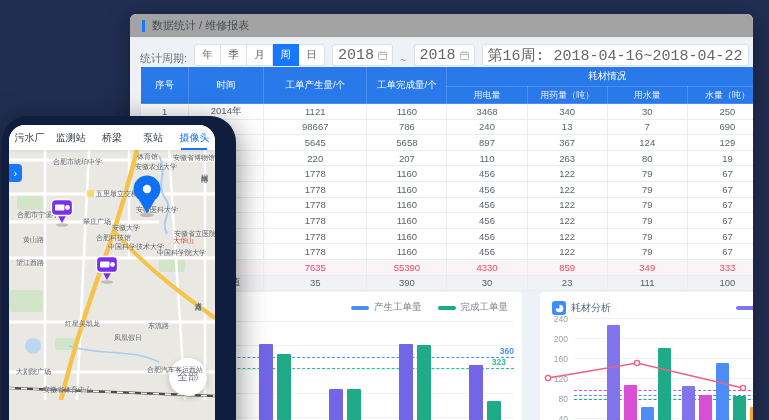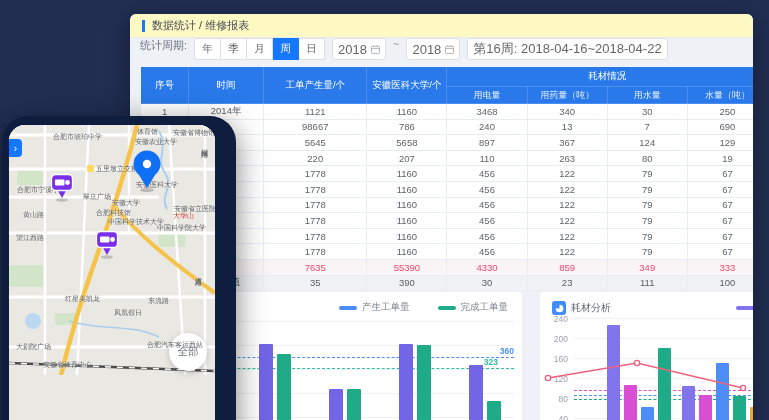--- a/index.html
+++ b/index.html
@@ -3,53 +3,53 @@
 <meta charset="utf-8">
 <style>
   html,body{margin:0;padding:0;}
   body{font-family:"Liberation Sans","DejaVu Sans",sans-serif;}
   .stage{position:relative;width:769px;height:420px;overflow:hidden;background:#212e52;}
 
   
   .dashboard{position:absolute;left:130px;top:14px;width:623px;height:520px;
     background:#eef1f5;border-radius:6px 6px 0 0;overflow:hidden;z-index:1;
     box-shadow:0 4px 24px rgba(0,0,0,.35);}
-  .breadcrumb-bar{height:23px;background:#fef9c3;border-radius:6px 6px 0 0;display:flex;align-items:center;
+  .breadcrumb-bar{height:23px;background:#a3a3a3;border-radius:6px 6px 0 0;display:flex;align-items:center;
     padding:0 12px;border-bottom:1px solid #e8eaef;}
   .crumb-accent{width:3px;height:12px;background:#1677ff;margin-right:7px;}
   .breadcrumb-bar span{font-size:11px;color:#454c55;}
 
-  .filter-row{height:28px;display:flex;align-items:flex-start;padding:0 10px;gap:7px;}
+  .filter-row{height:28px;display:flex;align-items:flex-end;padding:0 10px;gap:7px;}
   .filter-label{font-size:11px;color:#6b7280;white-space:nowrap;}
   .seg-group{display:flex;}
   .seg{width:25px;height:20px;background:#fff;border:1px solid #dcdfe6;border-left:none;
     font-size:10.5px;color:#666;display:flex;align-items:center;justify-content:center;cursor:pointer;}
   .seg:first-child{border-left:1px solid #dcdfe6;border-radius:3px 0 0 3px;}
   .seg:last-child{border-radius:0 3px 3px 0;}
   .seg.active{background:#1677ff;border-color:#1677ff;color:#fff;}
   .picker{height:20px;background:#fff;border:1px solid #dcdfe6;border-radius:3px;display:flex;
-    align-items:center;padding:0 5px;gap:4px;font-size:13px;color:#666;white-space:nowrap;}
+    align-items:center;padding:0 5px;gap:4px;font-size:15px;color:#666;white-space:nowrap;font-family:Liberation Mono, monospace;}
   .tilde{font-size:11px;color:#999;}
 
   
   .report-table{position:absolute;left:10px;top:52px;width:628px;border-collapse:collapse;table-layout:fixed;}
   .report-table th{background:#2979ea;color:#fff;font-weight:normal;font-size:9.5px;
     border:1px solid rgba(255,255,255,.16);}
   .report-table thead tr:first-child th{height:17px;}
   .report-table thead tr:last-child th{height:14px;font-size:9px;color:rgba(255,255,255,.88);}
   .report-table td{background:#fff;border:1px solid #e9edf2;height:14.6px;font-size:9.5px;
     color:#5d646c;text-align:center;padding:0;overflow:hidden;white-space:nowrap;}
   .report-table tr.total td{background:#fbf4f6;color:#f2486b;}
   .report-table tr.avg td{background:#f1f2f5;color:#596066;}
 
   
   .card{position:absolute;top:278px;height:230px;background:#fff;border-radius:4px;}
   .card-left{left:10px;width:382px;}
   .card-right{left:410px;width:340px;}
-  .legend{position:absolute;top:9px;right:14px;display:flex;gap:28px;align-items:center;}
+  .legend{position:absolute;top:9px;right:14px;display:flex;gap:16px;align-items:center;}
   .legend-item{display:flex;align-items:center;gap:5px;}
   .legend-dash{width:18px;height:4px;border-radius:2px;}
   .legend-label{font-size:9.5px;color:#7b828c;}
   .gridline{position:absolute;height:1px;background:#eef0f3;}
   .bar{position:absolute;border-radius:1px 1px 0 0;}
   .refline{position:absolute;height:0;border-top:1px dashed;}
   .ref-label{position:absolute;font-size:8.5px;font-weight:bold;}
   .chart-title{position:absolute;left:12px;top:9px;display:flex;align-items:center;gap:5px;}
   .chart-title-icon{width:14px;height:14px;background:#3f8cff;border-radius:3px;display:flex;
     align-items:center;justify-content:center;}
@@ -144,21 +144,21 @@
           <col style="width: 80px;">
           <col style="width: 80px;">
           <col style="width: 80px;">
           <col style="width: 80px;">
         </colgroup>
         <thead>
           <tr>
             <th rowspan="2">序号</th>
             <th rowspan="2">时间</th>
             <th rowspan="2">工单产生量/个</th>
-            <th rowspan="2">安徽医科大学/个</th>
+            <th rowspan="2">工单完成量/个</th>
             <th colspan="4">耗材情况</th>
           </tr>
           <tr>
             <th>用电量</th>
             <th>用药量（吨）</th>
             <th>用水量</th>
             <th>水量（吨）</th>
           </tr>
         </thead>
         <tbody>
@@ -298,21 +298,21 @@
       </div>
       <div style="position:absolute;left:0;top:0;width:382px;height:230px;">
           <div class="gridline" style="left: 8px; width: 366px; top: 125px;"></div>
           <div class="gridline" style="left: 8px; width: 366px; top: 101px;"></div>
           <div class="gridline" style="left: 8px; width: 366px; top: 77px;"></div>
           <div class="gridline" style="left: 8px; width: 366px; top: 53px;"></div>
           <div class="gridline" style="left: 8px; width: 366px; top: 29px;"></div>
           <div class="refline" style="left: 8px; width: 366px; top: 65px; border-color: rgb(74, 144, 247);"></div>
           <div class="ref-label" style="right: 8px; top: 54px; color: rgb(74, 144, 247);">360</div>
           <div class="refline" style="left: 8px; width: 366px; top: 76.1px; border-color: rgb(43, 191, 158);"></div>
-          <div class="ref-label" style="right: 24px; top: 65.1px; color: rgb(43, 191, 158);">323</div>
+          <div class="ref-label" style="right: 16px; top: 65.1px; color: rgb(43, 191, 158);">323</div>
           <div class="bar" style="left: 49px; width: 14px; top: 53px; height: 120px; background: rgb(114, 101, 230);"></div>
           <div class="bar" style="left: 119px; width: 14px; top: 51.5px; height: 121.5px; background: rgb(114, 101, 230);"></div>
           <div class="bar" style="left: 189px; width: 14px; top: 96.5px; height: 76.5px; background: rgb(114, 101, 230);"></div>
           <div class="bar" style="left: 259px; width: 14px; top: 51.5px; height: 121.5px; background: rgb(114, 101, 230);"></div>
           <div class="bar" style="left: 329px; width: 14px; top: 72.5px; height: 100.5px; background: rgb(114, 101, 230);"></div>
           <div class="bar" style="left: 67px; width: 14px; top: 60.5px; height: 112.5px; background: rgb(31, 171, 135);"></div>
           <div class="bar" style="left: 137px; width: 14px; top: 62px; height: 111px; background: rgb(31, 171, 135);"></div>
           <div class="bar" style="left: 207px; width: 14px; top: 96.5px; height: 76.5px; background: rgb(31, 171, 135);"></div>
           <div class="bar" style="left: 277px; width: 14px; top: 53px; height: 120px; background: rgb(31, 171, 135);"></div>
           <div class="bar" style="left: 347px; width: 14px; top: 108.5px; height: 64.5px; background: rgb(31, 171, 135);"></div>
@@ -359,20 +359,27 @@
             <circle cx="8" cy="86" r="2.6" fill="#fff" stroke="#f0617e" stroke-width="1.4"></circle>
             <circle cx="97" cy="71" r="2.6" fill="#fff" stroke="#f0617e" stroke-width="1.4"></circle>
             <circle cx="203" cy="96" r="2.6" fill="#fff" stroke="#f0617e" stroke-width="1.4"></circle>
           </svg>
         </div>
     </div>
   </div>
 
   <div class="phone">
     <div class="screen">
+      <div class="tabbar">
+          <div class="tab">污水厂</div>
+          <div class="tab">监测站</div>
+          <div class="tab">桥梁</div>
+          <div class="tab">泵站</div>
+          <div class="tab active">摄像头</div>
+        </div>
       <div class="map">
         <svg width="206" height="250" viewBox="0 0 206 250" style="position:absolute;left:0;top:0;">
           <rect width="206" height="250" fill="#eae8e2"></rect>
           <rect x="8" y="46" width="26" height="14" rx="3" fill="#d3e5c8"></rect>
           <rect x="0" y="140" width="34" height="22" rx="3" fill="#d3e5c8"></rect>
           <rect x="46" y="188" width="22" height="12" rx="3" fill="#d3e5c8"></rect>
           <rect x="150" y="108" width="26" height="14" rx="3" fill="#d3e5c8"></rect>
           <circle cx="24" cy="196" r="8" fill="#bcd8f0"></circle>
           <path d="M0,10 H206 M0,44 H206 M0,72 H150 M0,108 H206 M0,172 H206 M0,222 H206" stroke="#ffffff" stroke-width="3" fill="none"></path>
           <path d="M36,0 V250 M120,0 V108 M196,0 V250" stroke="#ffffff" stroke-width="2.5" fill="none"></path>

